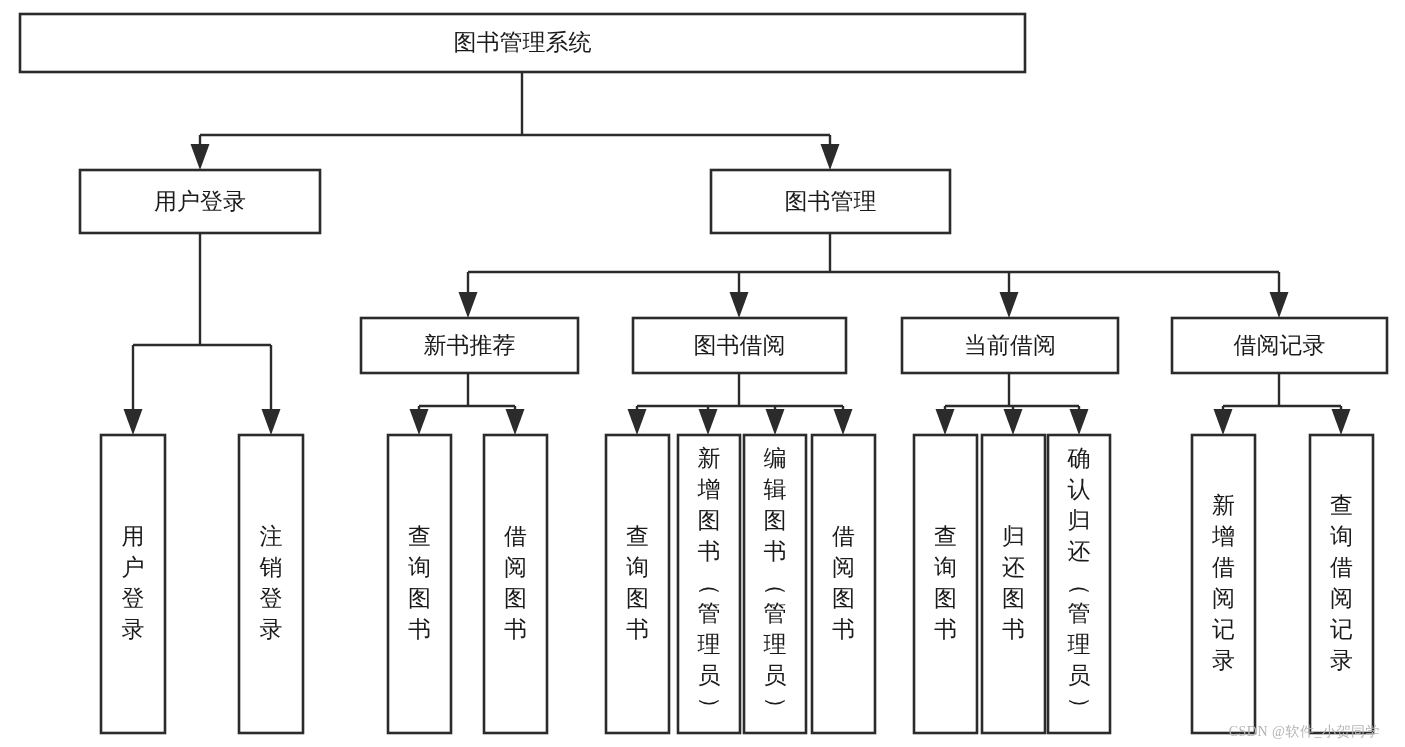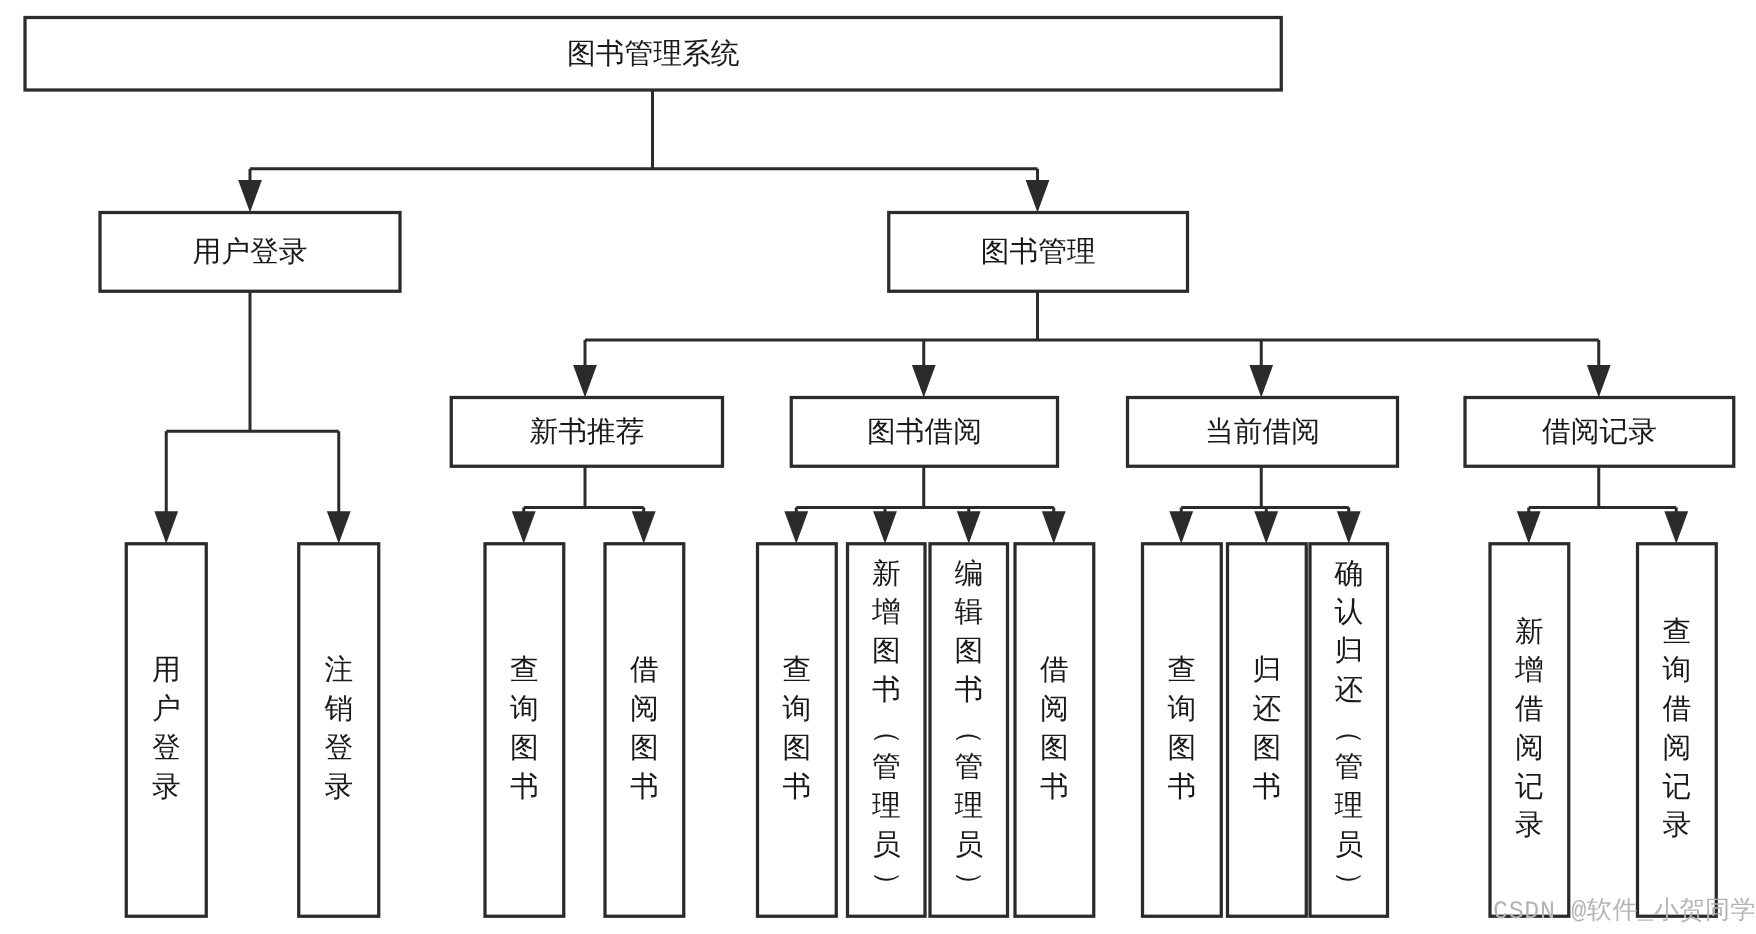--- a/index.html
+++ b/index.html
@@ -54,24 +54,24 @@
   .node-label-v {
     font-family: "Liberation Sans", "DejaVu Sans", sans-serif;
     font-size: 23px;
     fill: #1a1a1a;
     text-anchor: middle;
     dominant-baseline: middle;
     white-space: pre;
   }
   .watermark-text {
     position: absolute;
-    right: 0;
+    right: 25px;
     bottom: 6px;
-    font-family: Liberation Mono, monospace;
-    font-size: 20px;
+    font-family: Liberation Serif, serif;
+    font-size: 14px;
     color: #b4b4b4;
     letter-spacing: 0.5px;
     user-select: none;
     pointer-events: none;
     white-space: nowrap;
   }
 </style>
 </head>
 <body>
 

